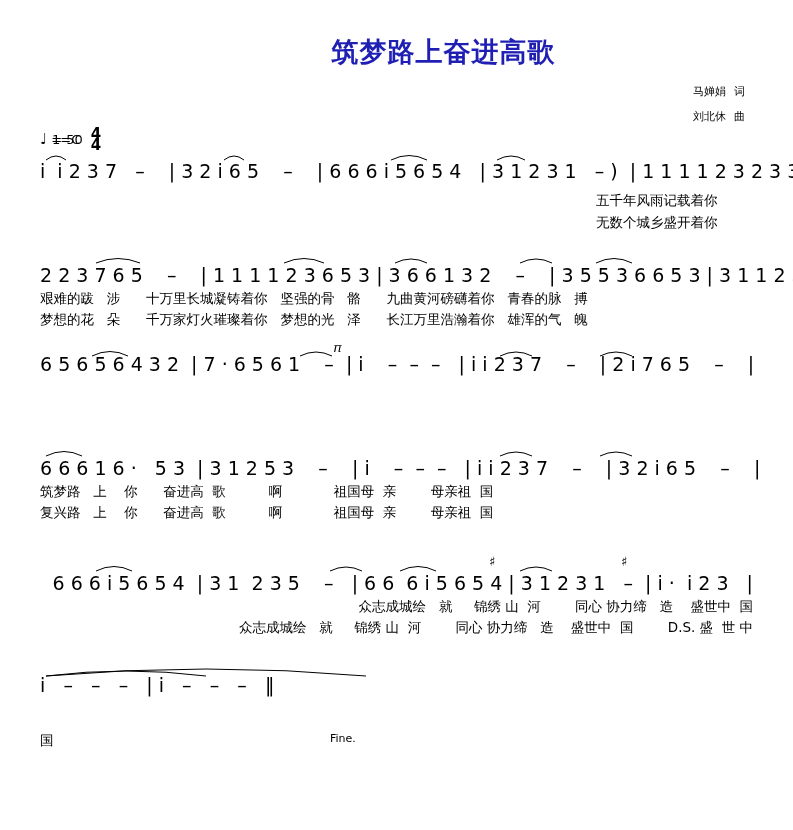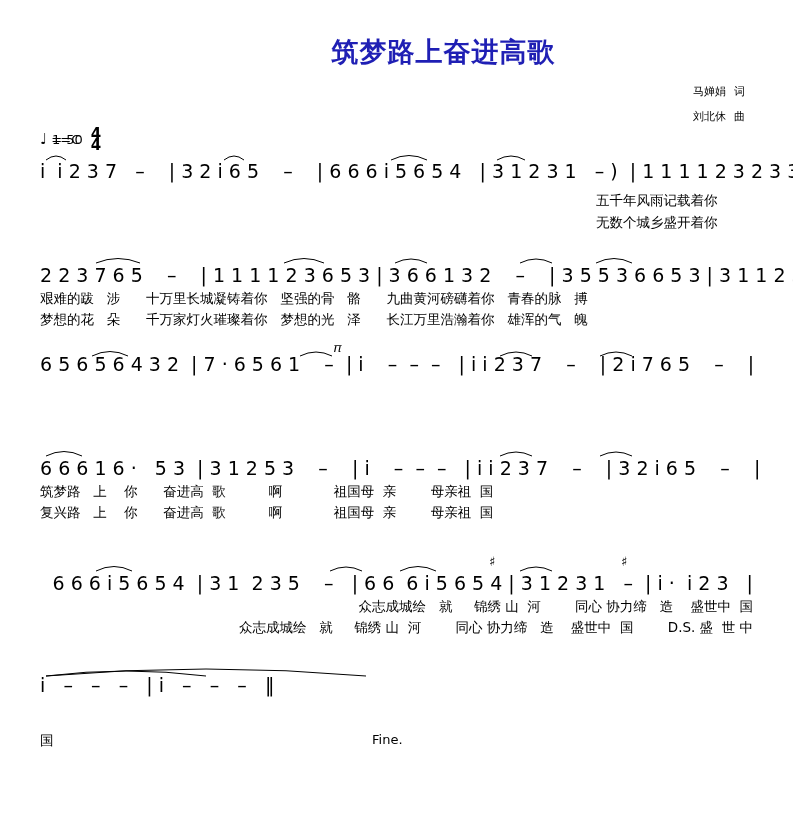--- a/index.html
+++ b/index.html
@@ -99,22 +99,21 @@
     font-size: 13.5px;
     white-space: pre;
     line-height: 21px;
     height: 21px;
   }
   .lyr2 { }
 
   .footnote {
     position: absolute;
     font-family: "DejaVu Sans", sans-serif;
-    font-size: 13px;
-    margin-left: 42px;
+    font-size: 11px;
   }
   .curve {
     position: absolute;
     pointer-events: none;
   }
 </style>
 </head>
 <body>
 
 <div class="sheet">

